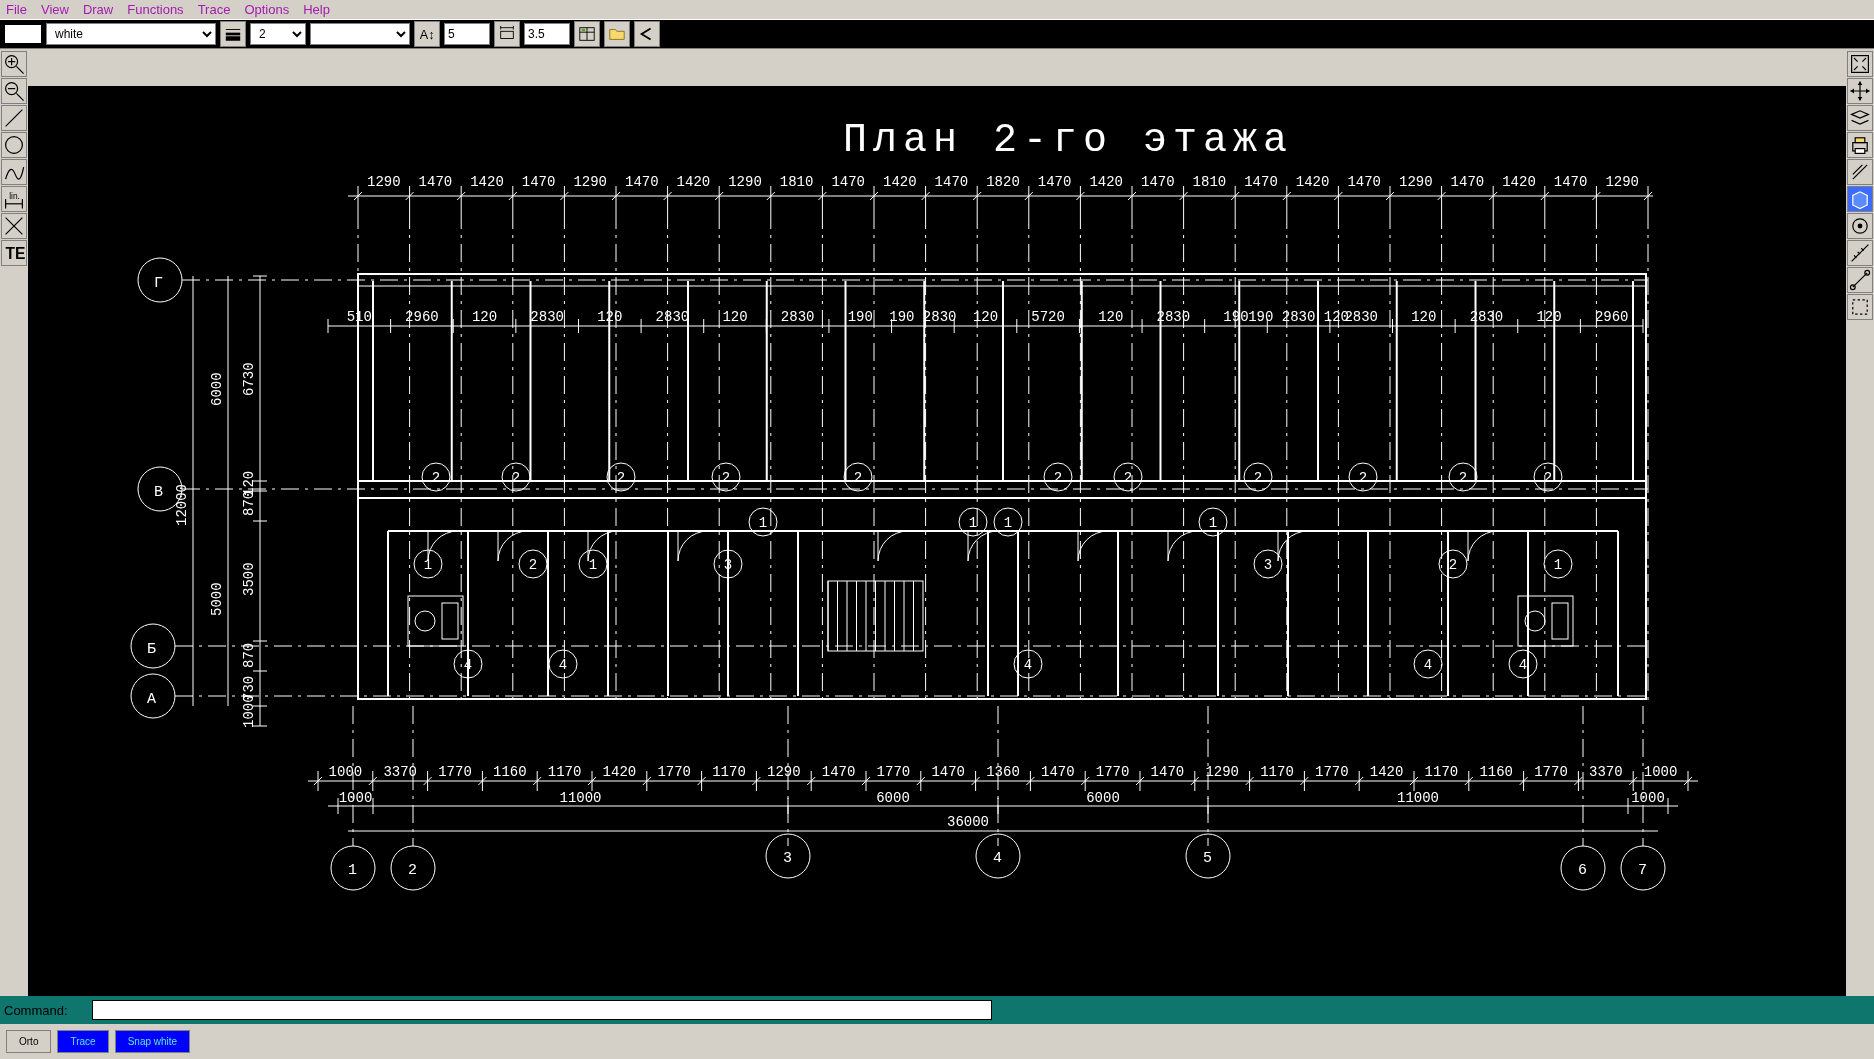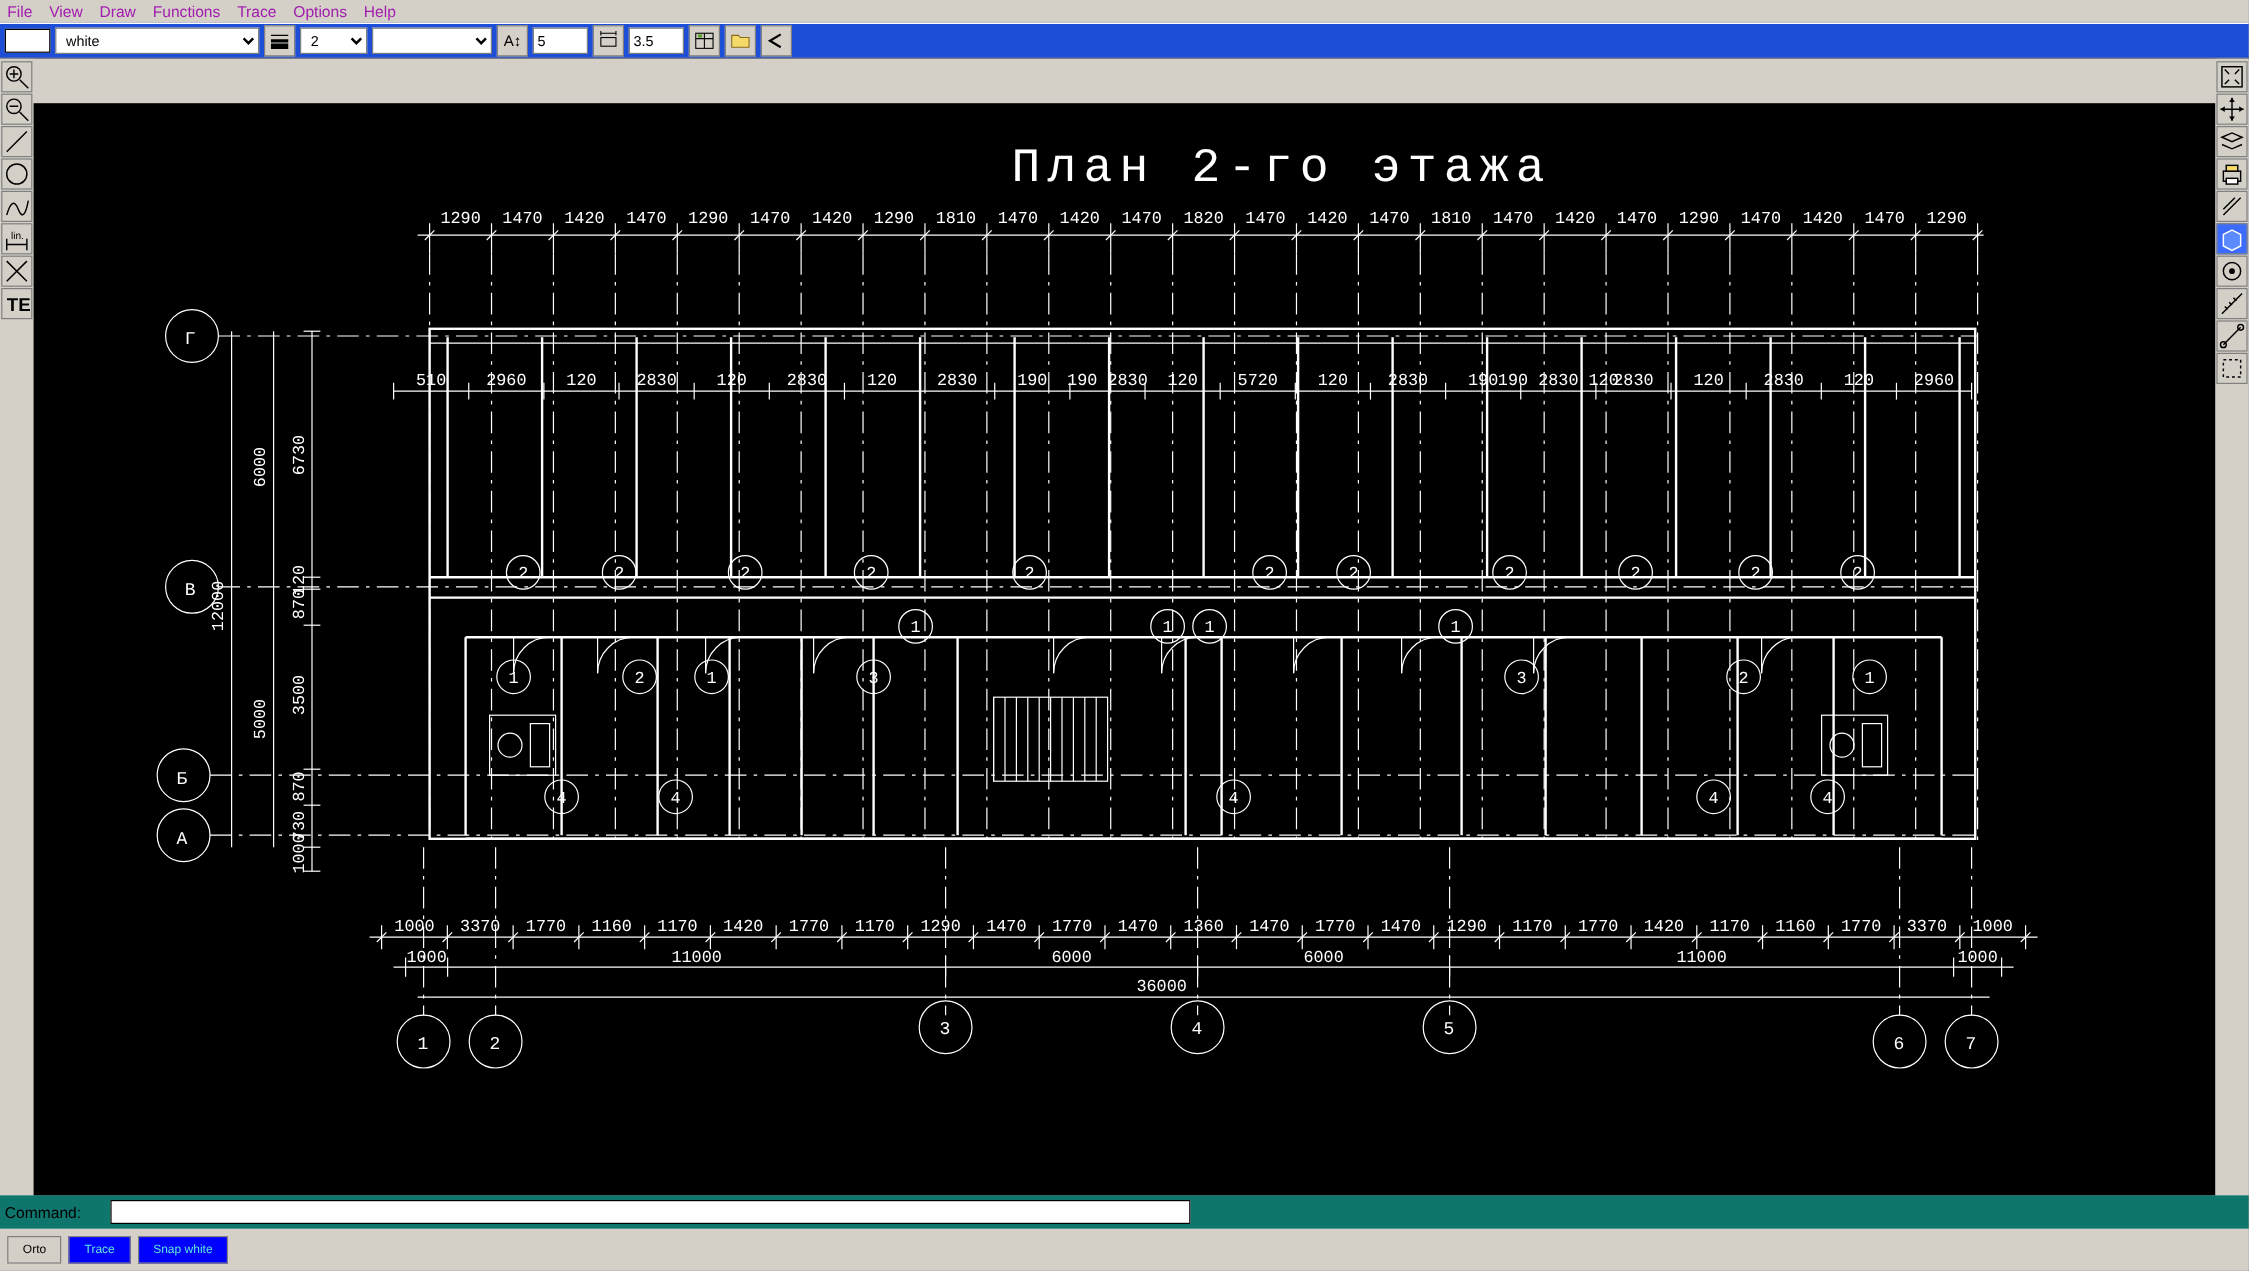--- a/index.html
+++ b/index.html
@@ -1,21 +1,21 @@
 <!DOCTYPE html>
 <html><head>
 <meta charset="utf-8">
 <style>
   * { margin:0; padding:0; box-sizing:border-box; font-family: Arial, sans-serif; }
   body { background:#d4d0c8; width:1874px; height:1059px; overflow:hidden; display:flex; flex-direction:column; }
   
   .menubar { display:flex; gap:14px; padding:0 6px; height:22px; align-items:center; background:#d4d0c8; font-size:13px; color:#a21caf; }
   .menubar span { cursor:default; }
   
-  .toolbar { display:flex; align-items:center; gap:4px; height:30px; background:#1d4ed8; border-top:1px solid #fff; border-bottom:1px solid #808080; padding:2px 4px; }
+  .toolbar { display:flex; align-items:center; gap:4px; height:30px; background:#000000; border-top:1px solid #fff; border-bottom:1px solid #808080; padding:2px 4px; }
   .swatch { width:38px; height:20px; background:#fff; border:1px solid #000; }
   .dropdown { height:22px; font-size:12px; background:#fff; border:1px solid #7f7f7f; padding:2px 4px; }
   .tb-btn { width:26px; height:26px; border:1px solid #808080; background:#d4d0c8; display:flex; align-items:center; justify-content:center; }
   .tb-btn svg { width:18px; height:18px; }
   .num-input { width:46px; height:22px; font-size:12px; border:1px solid #7f7f7f; background:#fff; padding:0 3px; }
   
   .main { flex:1; display:flex; position:relative; }
   .vtoolbar { width:28px; background:#d4d0c8; display:flex; flex-direction:column; gap:1px; padding:2px 1px; }
   .vbtn { width:26px; height:26px; border:1px solid #808080; background:#d4d0c8; display:flex; align-items:center; justify-content:center; }
   .vbtn.blue { background:#3b6bff; }

